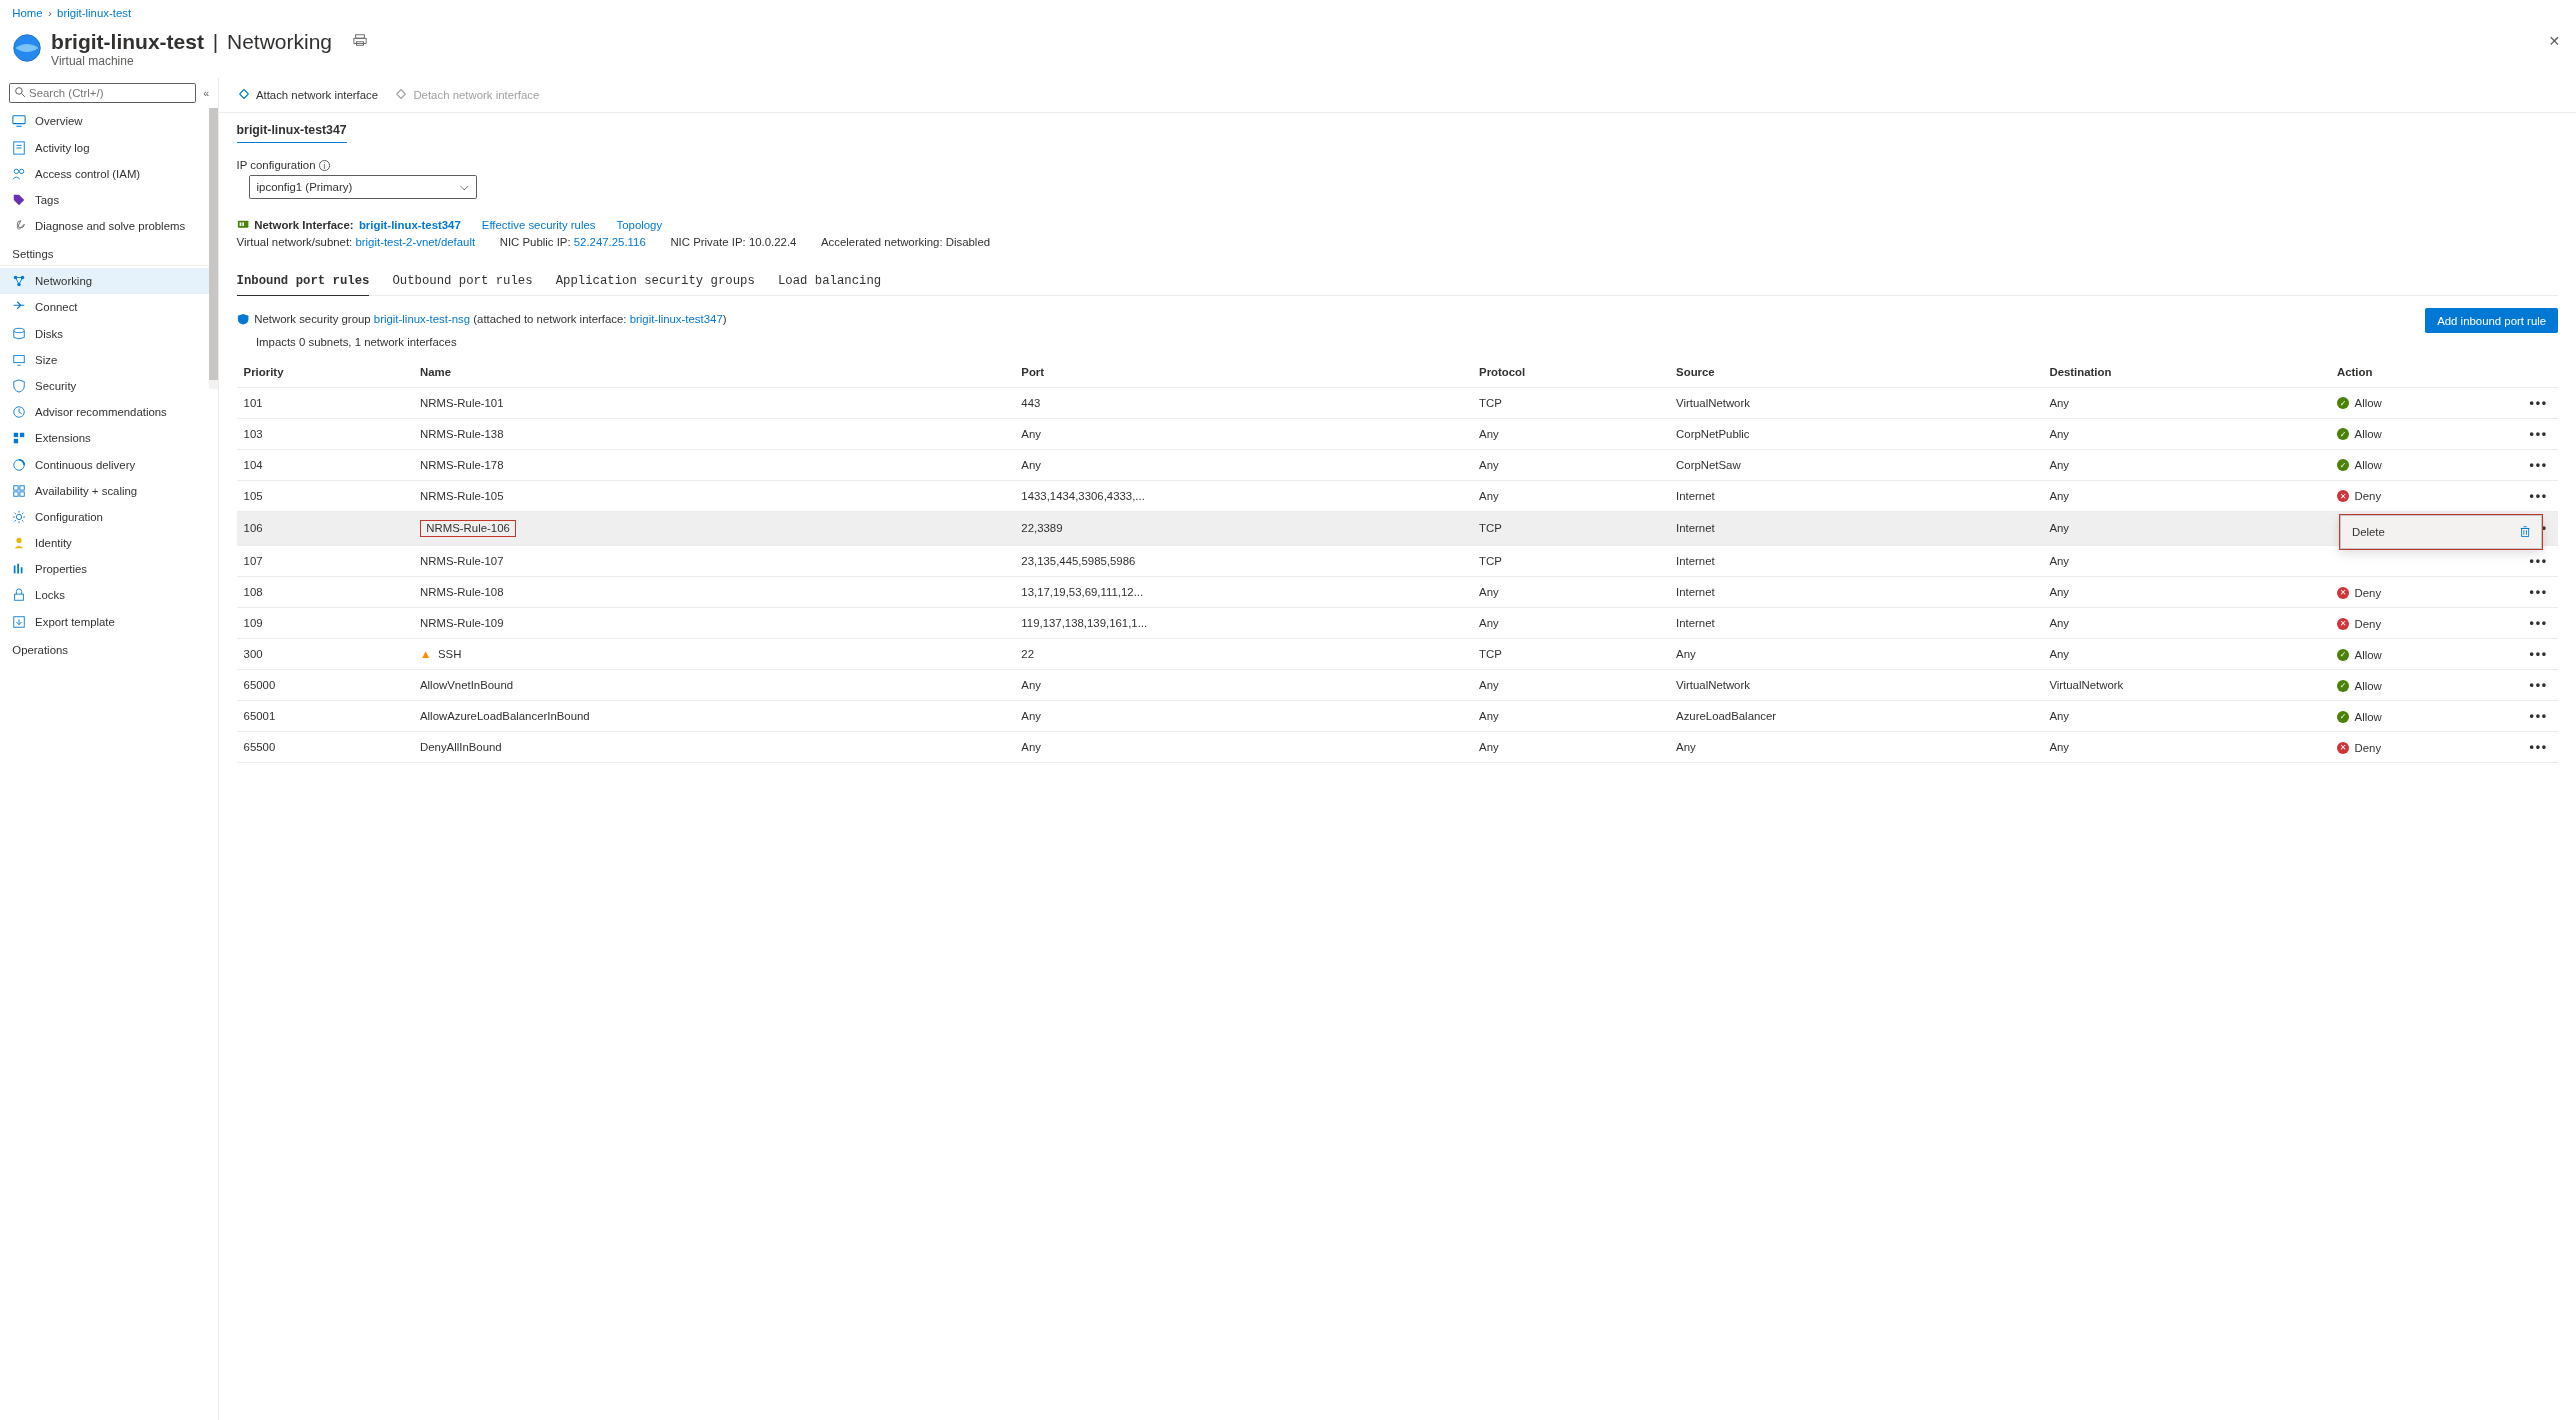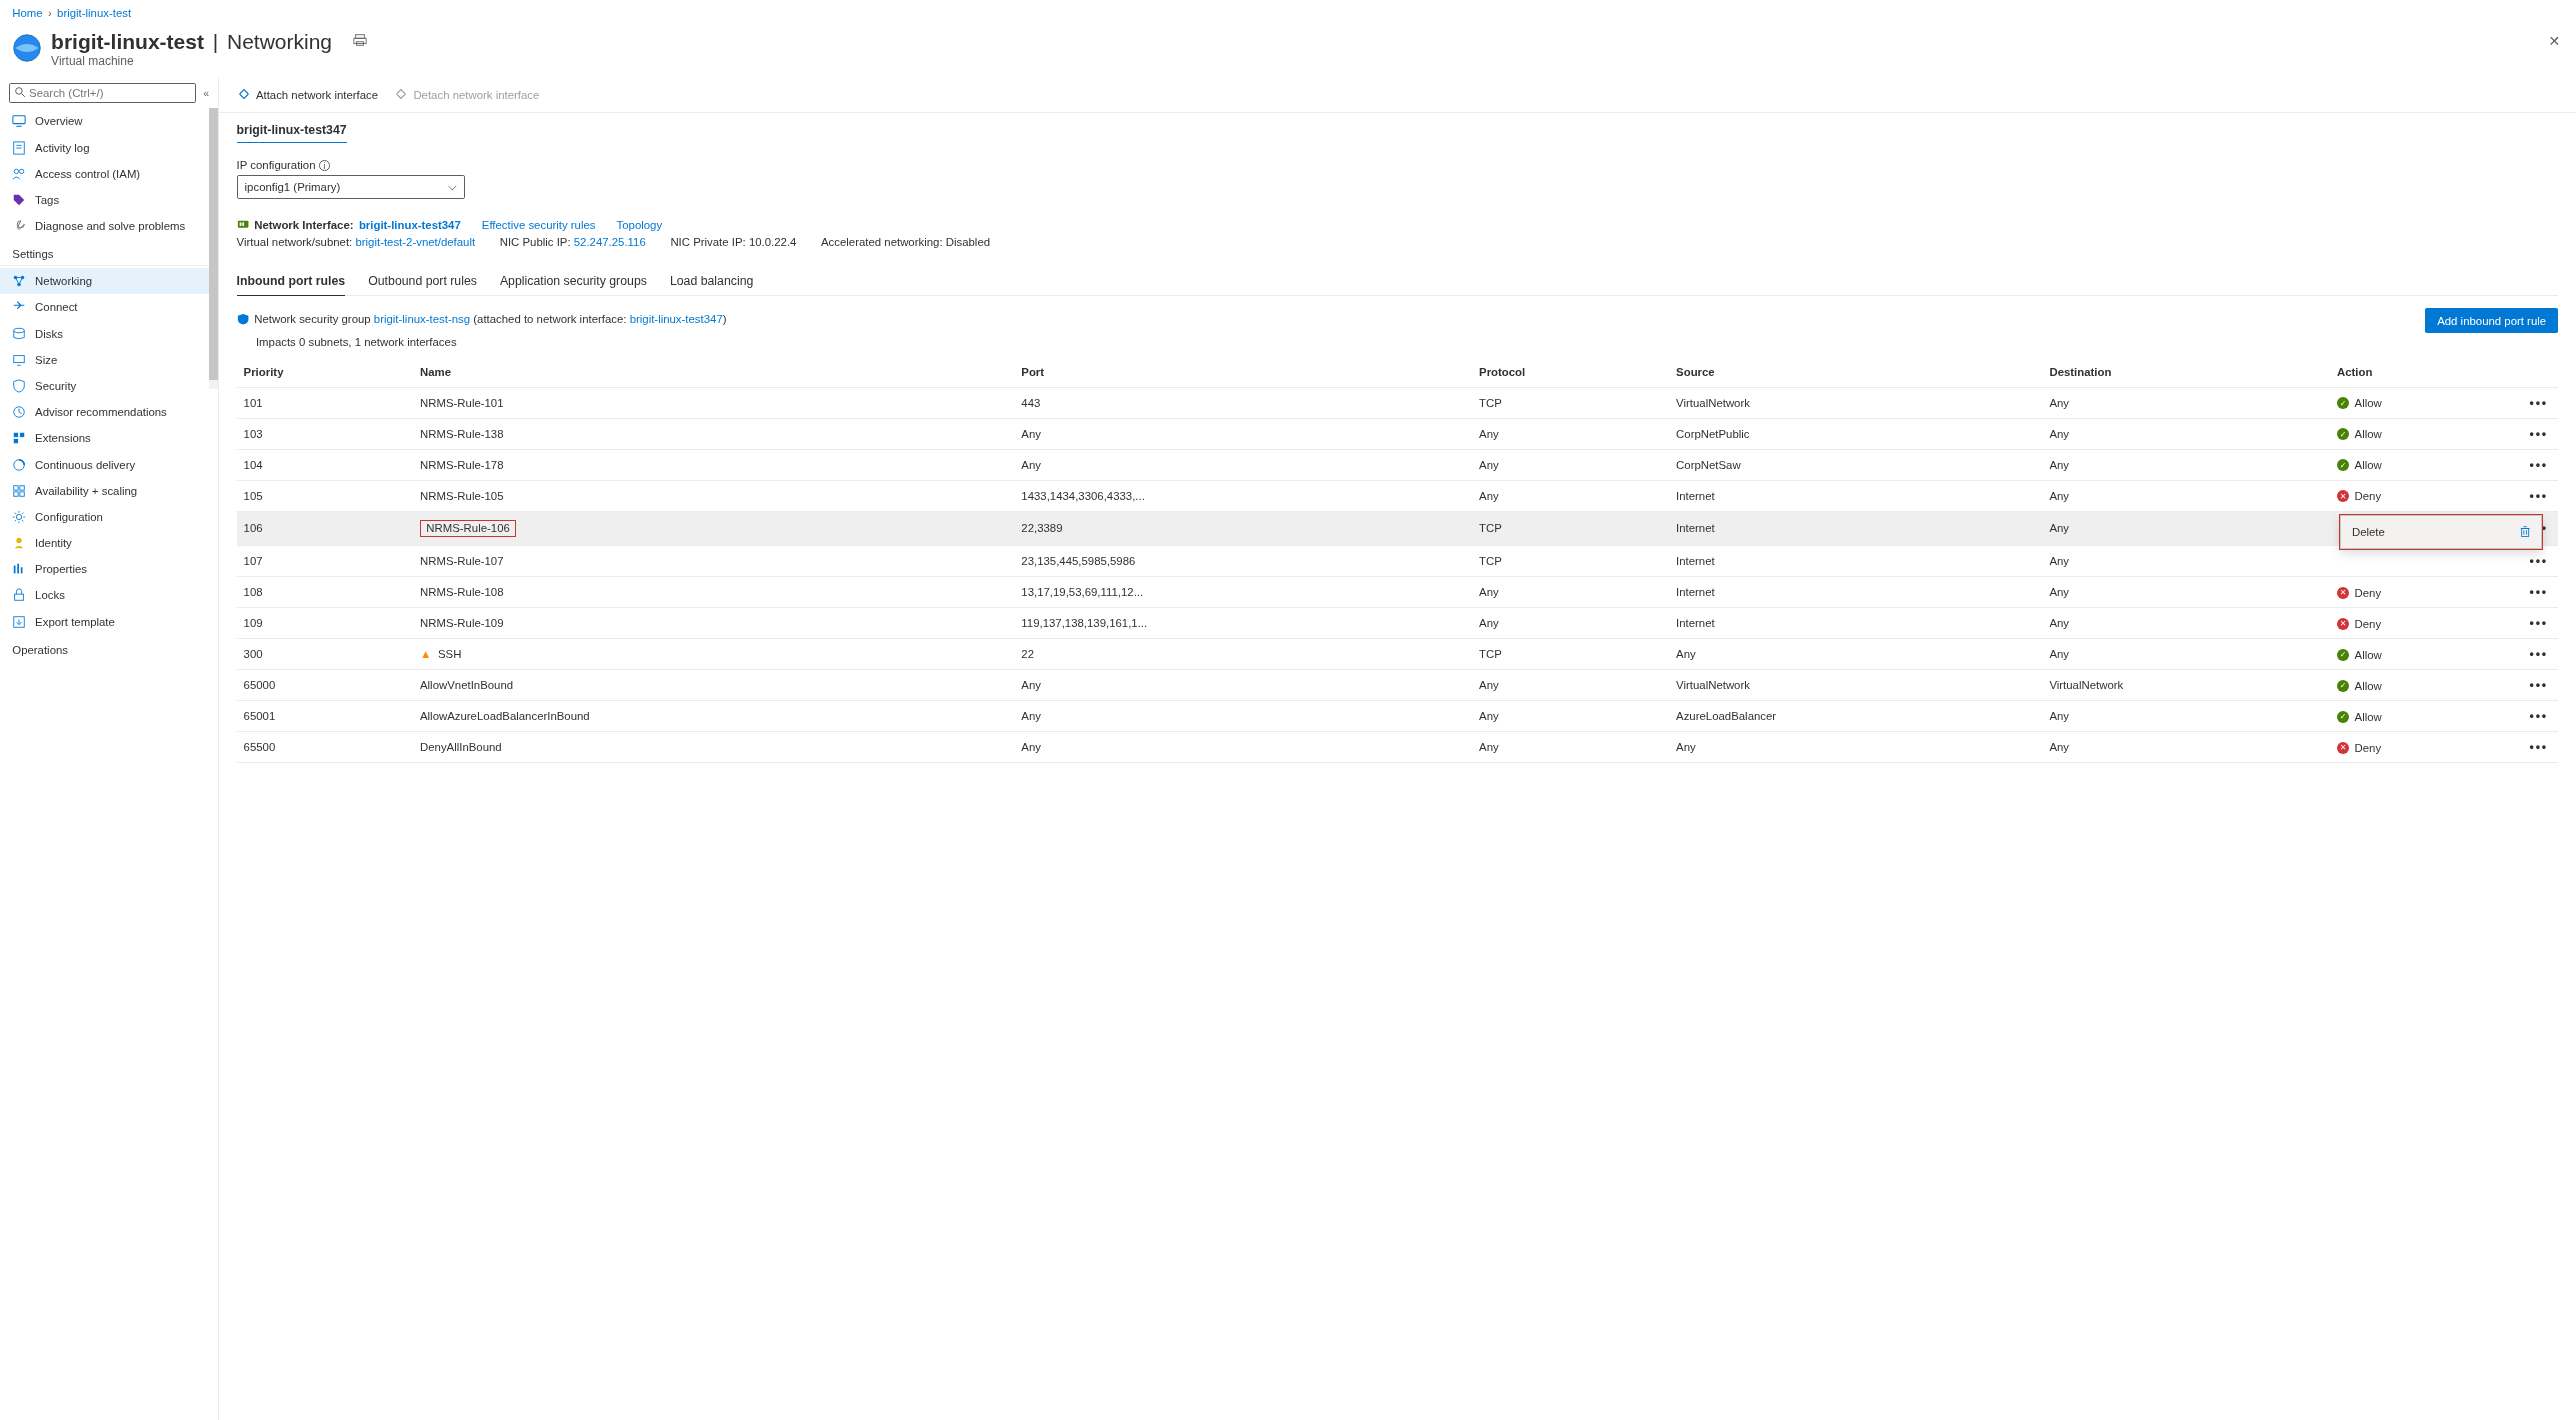--- a/index.html
+++ b/index.html
@@ -35,28 +35,28 @@
 .nav-section-header { padding: 8.8px 12.3px 5.3px 12.3px; font-size: 11.4px; color: #323130; font-weight: 400; border-bottom: 0.9px solid #edebe9; margin-bottom: 1.8px; }
 
 .content { flex: 1; overflow: auto; padding: 0; }
 .toolbar { display: flex; align-items: center; gap: 16px; padding: 8.8px 17.6px; border-bottom: 0.9px solid #edebe9; }
 .toolbar-item { display: flex; align-items: center; gap: 5.3px; cursor: pointer; font-size: 11.4px; }
 .toolbar-item.disabled { color: #a19f9d; cursor: default; }
 
 .content-inner { padding: 10.5px 17.6px; }
 .nic-tab-label { font-size: 12.3px; font-weight: 600; color: #303030; padding-bottom: 5.3px; border-bottom: 1.8px solid #0078d4; display: inline-block; margin-bottom: 16px; }
 .field-label { font-size: 11.4px; color: #323130; margin-bottom: 3.5px; display: flex; align-items: center; gap: 3.5px; }
-.select-box { border: 0.9px solid #605e5c; border-radius: 1.8px; padding: 4.4px 7px; width: 228px; display: flex; align-items: center; justify-content: space-between; cursor: pointer; margin-bottom: 19.3px; }
+.select-box { border: 0.9px solid #605e5c; border-radius: 1.8px; padding: 4.4px 7px; width: 228px; display: flex; align-items: center; justify-content: space-between; cursor: pointer; margin-bottom: 19.3px; margin-left: 12px; }
 
 .nic-info-row { display: flex; align-items: center; gap: 21px; flex-wrap: wrap; margin-bottom: 3.5px; font-size: 11.4px; }
 .nic-info-row .lbl { display: inline-flex; align-items: center; gap: 5.3px; }
 .nic-info-row .bold { font-weight: 600; }
 .subnet-row { font-size: 11.4px; color: #323130; margin-bottom: 19.3px; display: flex; gap: 24.6px; flex-wrap: wrap; }
 
-.rule-tabs { display: flex; gap: 23px; border-bottom: 0.9px solid #edebe9; margin-bottom: 12.3px; }
+.rule-tabs { display: flex; gap: 23px; border-bottom: 0.9px solid #edebe9; margin-bottom: 12.3px; font-family: Liberation Mono, monospace; }
 .rule-tab { padding: 7px 0; cursor: pointer; font-size: 12.3px; color: #323130; }
 .rule-tab.active { font-weight: 600; border-bottom: 1.8px solid #303030; margin-bottom: -0.9px; }
 
 .nsg-row { display: flex; align-items: center; justify-content: space-between; margin-bottom: 3.5px; }
 .nsg-info { display: flex; align-items: flex-start; gap: 5.3px; font-size: 11.4px; }
 .add-rule-btn { background: #0078d4; color: #fff; border: none; padding: 6.1px 12.3px; font-size: 11.4px; cursor: pointer; border-radius: 1.8px; margin-left: 13px; }
 .impacts-line { font-size: 11.4px; color: #323130; padding-left: 19.3px; margin-bottom: 8.8px; }
 
 table { width: 100%; border-collapse: collapse; font-size: 11.4px; }
 th { text-align: left; font-weight: 600; padding: 8.8px 7px; border-bottom: 0.9px solid #edebe9; }

